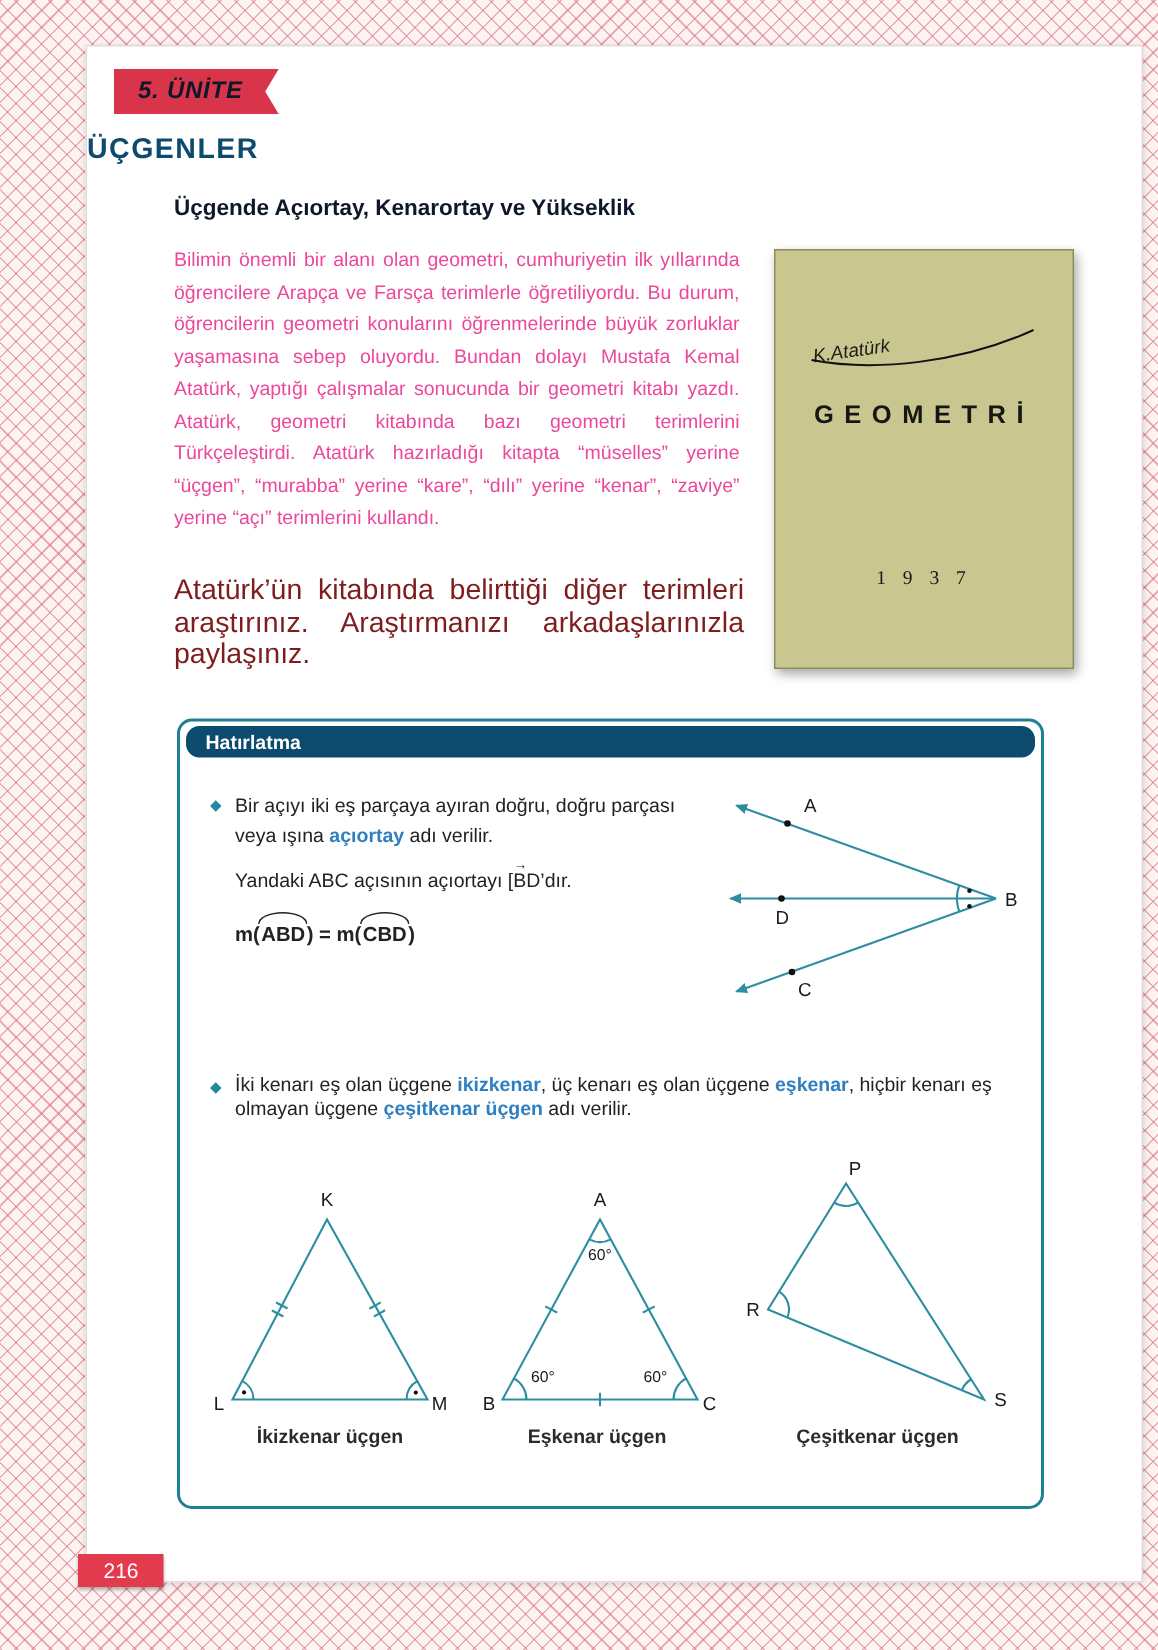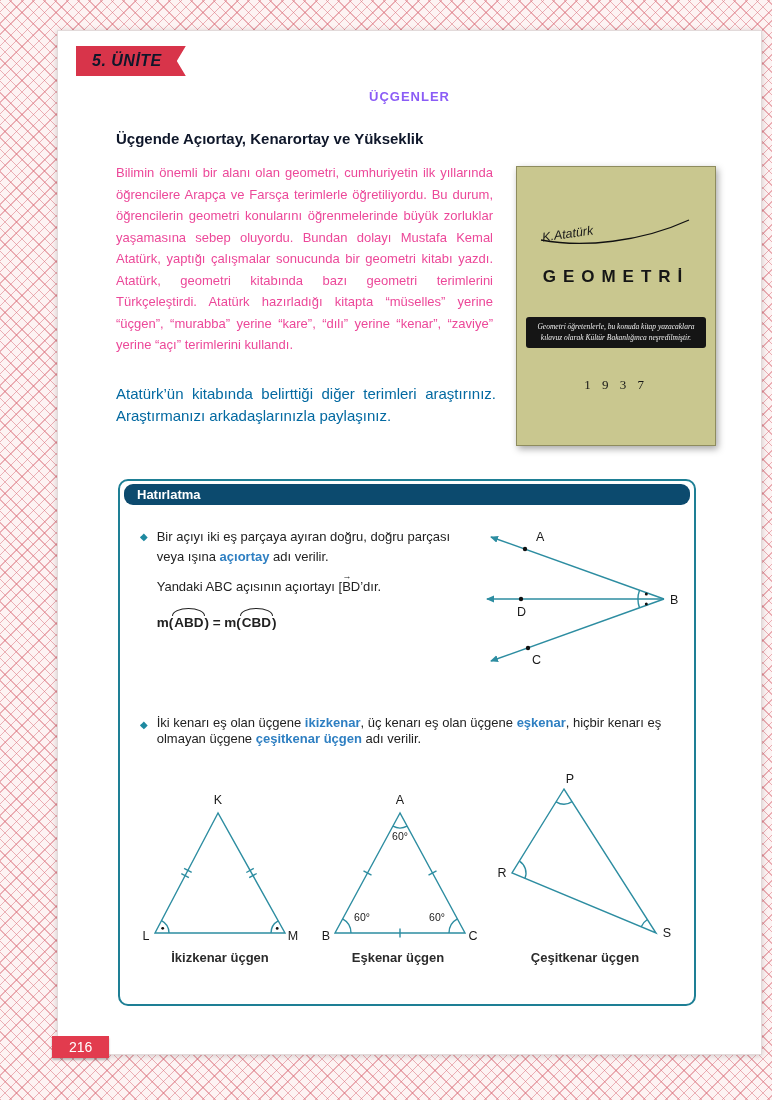--- a/index.html
+++ b/index.html
@@ -21,28 +21,28 @@
     background:#d8344a; color:#0f172a; font-style:italic; font-weight:bold;
     font-size:16px; letter-spacing:.5px; padding:6px 24px 6px 16px;
     clip-path:polygon(0 0,100% 0,calc(100% - 9px) 50%,100% 100%,0 100%);
     filter:drop-shadow(-3px 4px 0 rgba(160,25,50,.5));
   }
   .page-num {
     position:absolute; left:52px; top:1036px; z-index:5;
     background:#e23b4e; color:#fff; font-weight:normal; font-size:14px;
     padding:3px 17px; box-shadow:0 2px 2px rgba(0,0,0,.25);
   }
-  .main-title { position:absolute; top:58px; left:0; width:100%; text-align:center;
-    font-size:13px; font-weight:bold; letter-spacing:1px; color:#8b5cf6; }
+  .main-title { position:absolute; top:58px; left:0; width:100%; 
+    font-size:19px; font-weight:bold; letter-spacing:1px; color:#0c4a6e; }
   .section-title { position:absolute; top:99px; left:58px;
     font-size:15px; font-weight:bold; color:#0f172a; }
   .intro { position:absolute; top:131px; left:58px; width:377px;
     font-size:13px; line-height:21.5px; color:#ec4899; text-align:justify; }
   .research { position:absolute; top:352px; left:58px; width:380px;
-    font-size:15px; line-height:21.5px; color:#0369a1; text-align:justify; }
+    font-size:19px; line-height:21.5px; color:#7f1d1d; text-align:justify; }
 
   .book { position:absolute; top:135px; left:458px; width:200px; height:280px;
     background:#c9c78f; border:1px solid #8e8c5e; box-shadow:2px 3px 7px rgba(0,0,0,.35); }
   .book-sig { position:absolute; top:26px; left:14px; }
   .book-title { position:absolute; top:100px; left:0; width:100%; text-align:center;
     font-size:17px; font-weight:bold; letter-spacing:7px; color:#161616; }
   .book-caption { position:absolute; top:150px; left:9px; right:9px;
     background:#151515; color:#eee; border-radius:3px; padding:5px 6px;
     font-family:"Liberation Serif", serif; font-style:italic;
     font-size:7.5px; line-height:1.4; text-align:center; }
@@ -92,21 +92,20 @@
 
   <div class="intro">Bilimin önemli bir alanı olan geometri, cumhuriyetin ilk yıllarında öğrencilere Arapça ve Farsça terimlerle öğretiliyordu. Bu durum, öğrencilerin geometri konularını öğrenmelerinde büyük zorluklar yaşamasına sebep oluyordu. Bundan dolayı Mustafa Kemal Atatürk, yaptığı çalışmalar sonucunda bir geometri kitabı yazdı. Atatürk, geometri kitabında bazı geometri terimlerini Türkçeleştirdi. Atatürk hazırladığı kitapta “müselles” yerine “üçgen”, “murabba” yerine “kare”, “dılı” yerine “kenar”, “zaviye” yerine “açı” terimlerini kullandı.</div>
   <div class="research">Atatürk’ün kitabında belirttiği diğer terimleri araştırınız. Araştırmanızı arkadaşlarınızla paylaşınız.</div>
 
   <div class="book">
     <svg class="book-sig" width="172" height="62" viewBox="0 0 172 62">
       <text x="10" y="38" font-family="DejaVu Serif, serif" font-style="italic" font-size="24" transform="rotate(-8 86 31)">K.Atatürk</text>
       <path d="M10,47 C52,55 110,49 158,27" stroke="#111" fill="none" stroke-width="1.3"></path>
     </svg>
     <div class="book-title">GEOMETRİ</div>
-    <div class="book-caption">Geometri öğretenlerle, bu konuda kitap yazacaklara kılavuz olarak Kültür Bakanlığınca neşredilmiştir.</div>
     <div class="book-year">1 9 3 7</div>
   </div>
 
   <div class="reminder">
     <div class="rem-header">Hatırlatma</div>
 
     <div class="rem-row first">
       <span class="diamond">◆</span>
       <div class="b1-text">
         <p><span>Bir açıyı iki eş parçaya ayıran doğru, doğru parçası veya ışına </span><span class="term">açıortay</span><span> adı verilir.</span></p>

